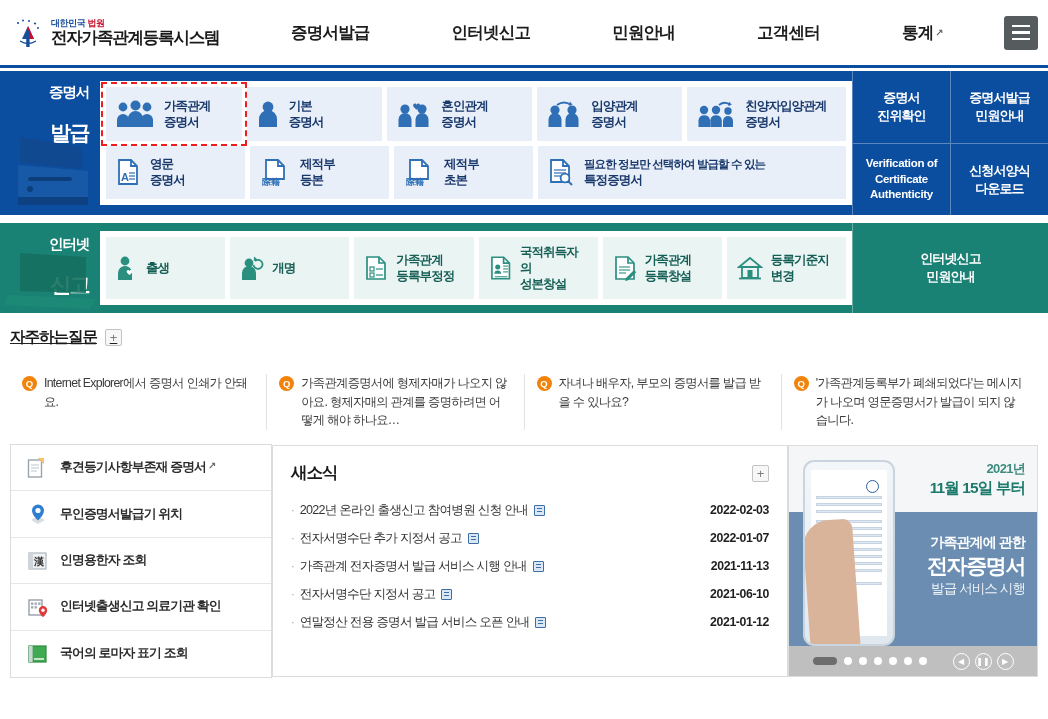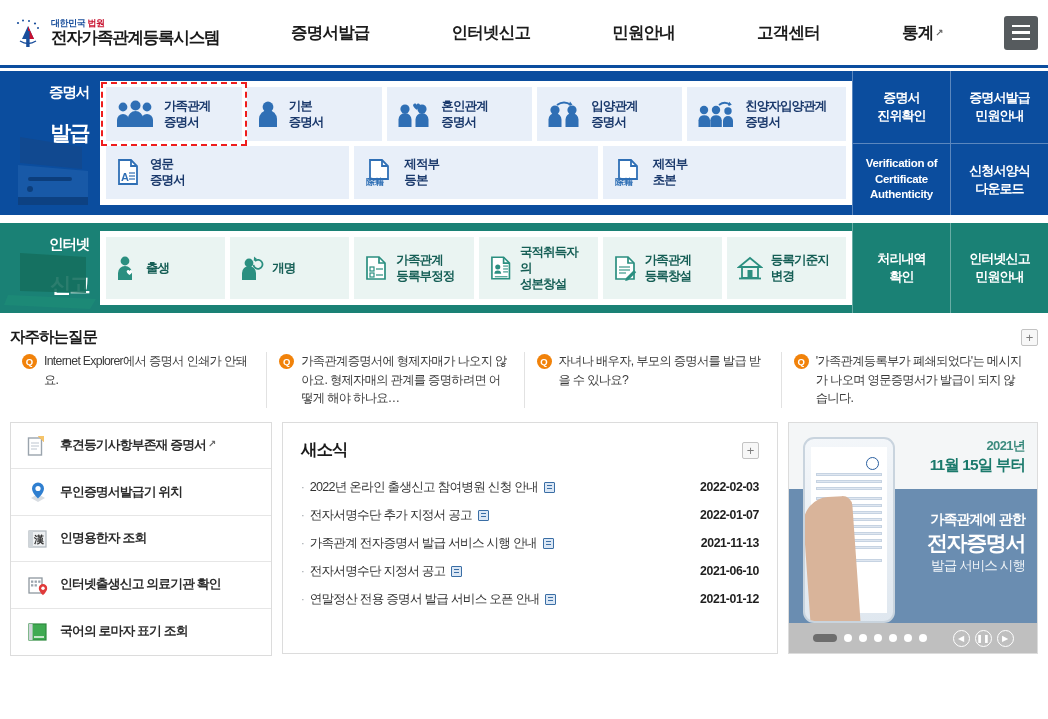--- a/index.html
+++ b/index.html
@@ -95,21 +95,21 @@
     background:#eaf4f2; display:flex; align-items:center; gap:8px;
     padding:0 10px; cursor:pointer; flex:1;
   }
   .rep-label{ font-size:12.5px; font-weight:bold; color:#155e55; letter-spacing:-0.9px; line-height:1.3; }
   .rep-side{ width:196px; flex:0 0 196px; display:flex; color:#fff; }
   .rep-side .side-btn{ border-left:1px solid rgba(255,255,255,.35); }
 
   
   .faq{ padding:14px 10px 0 10px; }
   .faq-head{
-    display:flex; align-items:center; justify-content:space-between; gap:8px; margin-bottom:4px;
+    display:flex; align-items:center; justify-content:flex-start; gap:8px; margin-bottom:26px;text-decoration:underline;
   }
   .faq-title{ font-size:15.5px; font-weight:bold; letter-spacing:-1px; color:#1a1a1a; }
   .plus-btn{
     width:17px; height:17px; border:1px solid #c3c3c3; background:#f7f7f7; border-radius:2px;
     display:flex; align-items:center; justify-content:center; cursor:pointer;
     font-size:13px; color:#7d7d7d; line-height:1;
   }
   .faq-list{ display:flex; }
   .faq-item{
     flex:1; display:flex; gap:7px; padding:0 12px; cursor:pointer;
@@ -117,21 +117,21 @@
   }
   .faq-item:last-child{ border-right:none; }
   .q-badge{
     flex:0 0 15px; width:15px; height:15px; border-radius:50%; background:#f1820a;
     color:#fff; font-size:9.5px; font-weight:bold; display:flex; align-items:center;
     justify-content:center; margin-top:2px;
   }
   .faq-text{ font-size:12.3px; color:#3b3b3b; letter-spacing:-0.7px; line-height:1.52; }
 
   
-  .bottom{ display:flex; gap:10px; padding:14px 10px 0 10px; align-items:flex-start; }
+  .bottom{ display:flex; padding:14px 10px 0 10px; align-items:center; }
   .quick-list{ width:262px; flex:0 0 262px; border:1px solid #dcdcdc; background:#fff; }
   .quick-item{
     height:46.4px; display:flex; align-items:center; gap:11px; padding:0 16px;
     border-bottom:1px solid #e6e6e6; cursor:pointer;
   }
   .quick-item:last-child{ border-bottom:none; }
   .quick-label{ font-size:12.8px; font-weight:bold; color:#2c2c2c; letter-spacing:-0.85px; }
 
   .news{ flex:1; border:1px solid #dcdcdc; background:#fff; padding:16px 18px 10px 18px; height:232px; }
   .news-head{ display:flex; align-items:center; justify-content:space-between; margin-bottom:12px; }
@@ -357,20 +357,37 @@
           <svg class="icon-svg" width="30" height="28" viewBox="0 0 30 28">
             <path d="M6 2 h12 l6 6 v13 H6z" fill="#fff" stroke="#2f6fb5" stroke-width="1.8"></path>
             <path d="M18 2 v6 h6" fill="none" stroke="#2f6fb5" stroke-width="1.8"></path>
             <text x="2" y="27" font-size="9" font-weight="bold" fill="#2f6fb5" font-family="'Liberation Serif',serif">除籍</text>
           </svg>
           <div class="cell-label">
             <div>제적부</div>
             <div>초본</div>
           </div>
         </div>
+        <div class="cert-cell" style="flex:2.42">
+          <svg class="icon-svg" width="26" height="28" viewBox="0 0 26 28">
+            <path d="M3 2 h12 l6 6 v16 H3z" fill="#fff" stroke="#2f6fb5" stroke-width="1.8"></path>
+            <path d="M15 2 v6 h6" fill="none" stroke="#2f6fb5" stroke-width="1.8"></path>
+            <g stroke="#2f6fb5" stroke-width="1.2">
+                <path d="M6 12 h12"></path>
+                <path d="M6 15 h12"></path>
+                <path d="M6 18 h8"></path>
+              </g>
+            <circle cx="17" cy="20" r="4.4" fill="#fff" stroke="#2f6fb5" stroke-width="1.8"></circle>
+            <path d="M20.4 23.4 L24 27" stroke="#2f6fb5" stroke-width="2"></path>
+          </svg>
+          <div class="cell-label">
+            <div class="thin">필요한 정보만 선택하여 발급할 수 있는</div>
+            <div>특정증명서</div>
+          </div>
+        </div>
       </div>
     </div>
 
     <div class="side-col">
       <div class="side-row">
         <div class="side-btn">
           <div>
             <div>증명서</div>
             <div>진위확인</div>
           </div>
@@ -496,26 +513,20 @@
           </svg>
           <div class="rep-label">
             <div>등록기준지</div>
             <div>변경</div>
           </div>
         </div>
       </div>
     </div>
 
     <div class="rep-side">
-      <div class="side-btn">
-        <div>
-          <div>처리내역</div>
-          <div>확인</div>
-        </div>
-      </div>
       <div class="side-btn">
         <div>
           <div>인터넷신고</div>
           <div>민원안내</div>
         </div>
       </div>
     </div>
   </div>
 
   <div class="faq">

